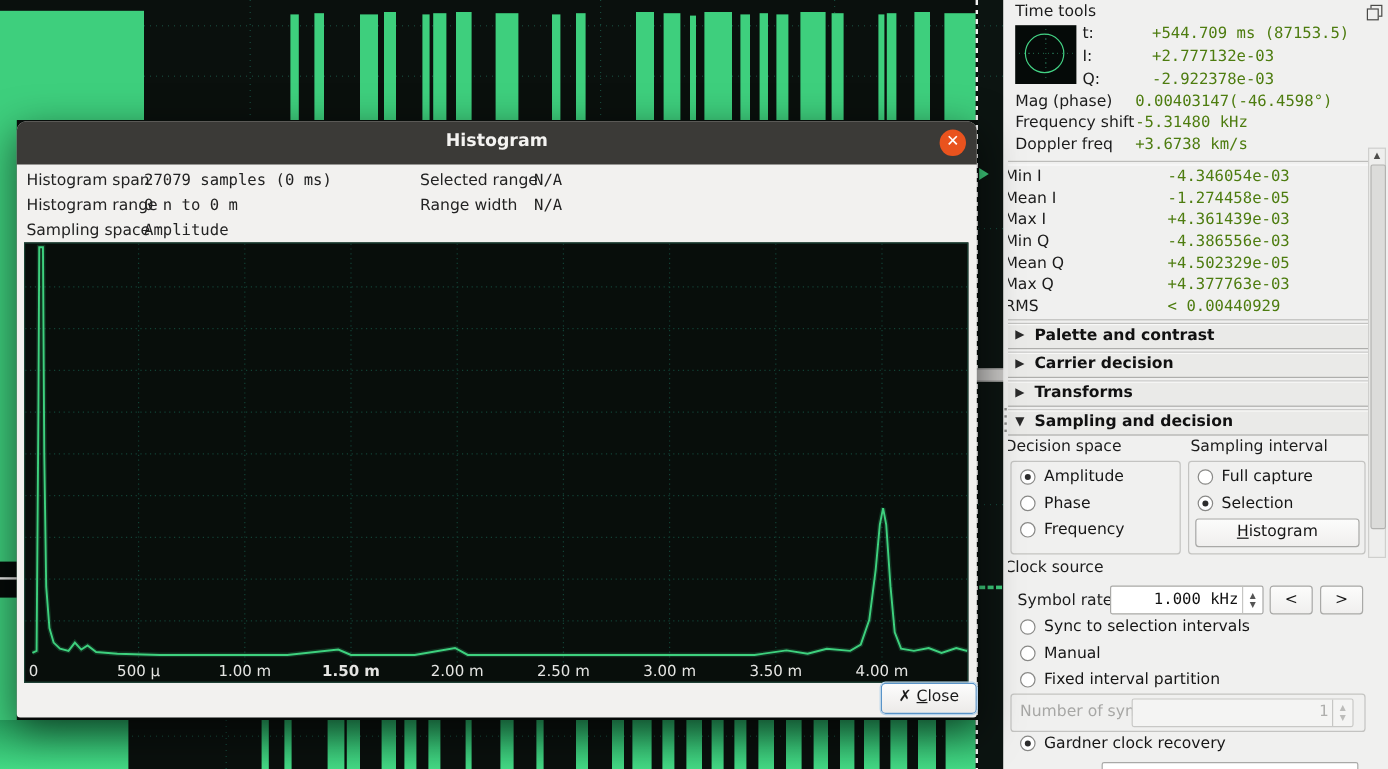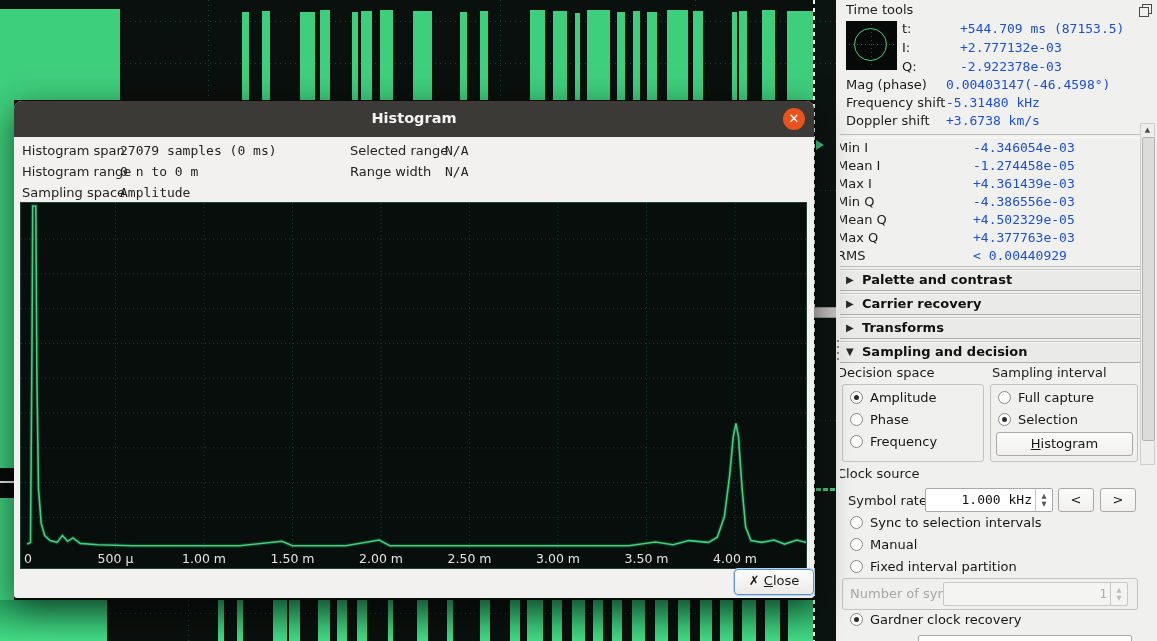--- a/index.html
+++ b/index.html
@@ -44,21 +44,21 @@
   .tick-label{position:absolute;bottom:2px;color:#e4e4e2;font-size:12.5px;transform:translateX(-50%);white-space:nowrap;}
   .tick-label.first{transform:none;}
   #close-btn{position:absolute;left:720px;top:468px;width:78px;height:24px;background:linear-gradient(#fdfdfd,#eceaE8);
      border:1px solid #5a94c8;outline:1px solid #b9d4ea;border-radius:4px;text-align:center;line-height:22px;cursor:pointer;}
   .mnemonic{display:inline-block;}
   .mnemonic::first-letter{text-decoration:underline;}
 
   
   #panel{position:absolute;left:840px;top:0;width:317px;height:641px;background:#f0f0ef;z-index:5;overflow:hidden;}
   .plabel{position:absolute;color:#1c1c1c;white-space:nowrap;}
-  .pvalue{position:absolute;color:#1d4ed8;white-space:nowrap;}
+  .pvalue{position:absolute;color:#4d7c0f;white-space:nowrap;}
   #constellation{position:absolute;left:6px;top:21px;width:51px;height:49px;background:#050a08;}
   #constellation .ring{position:absolute;left:8px;top:7px;width:33px;height:33px;border:1.5px solid #43d284;border-radius:50%;box-sizing:border-box;}
   #constellation .ch-v{position:absolute;left:25px;top:3px;bottom:3px;width:1px;background-image:repeating-linear-gradient(180deg,#1d5b42 0 1px,transparent 1px 4px);}
   #constellation .ch-h{position:absolute;top:23px;left:3px;right:3px;height:1px;background-image:repeating-linear-gradient(90deg,#1d5b42 0 1px,transparent 1px 4px);}
   #popout-icon{position:absolute;right:5px;top:4px;width:13px;height:13px;cursor:pointer;}
   #popout-icon .sq1{position:absolute;right:0;top:0;width:8px;height:8px;border:1px solid #4a4a48;background:#f0f0ef;}
   #popout-icon .sq2{position:absolute;left:0;bottom:0;width:8px;height:8px;border:1px solid #4a4a48;background:#f0f0ef;}
   .divider{position:absolute;left:0;height:2px;border-top:1px solid #bdbdbb;border-bottom:1px solid #fbfbfa;}
   #clip-row{position:absolute;left:0;top:120px;width:300px;height:13px;overflow:hidden;}
   .sec-header{position:absolute;left:0;width:300px;height:19px;background:#eaeae8;border-top:1px solid #f8f8f7;
@@ -216,21 +216,21 @@
           <line x1="0" y1="244.79999999999998" x2="785" y2="244.79999999999998" stroke="#124236" stroke-width="1" stroke-dasharray="1 3"></line>
           <line x1="0" y1="279.59999999999997" x2="785" y2="279.59999999999997" stroke="#124236" stroke-width="1" stroke-dasharray="1 3"></line>
           <line x1="0" y1="314.4" x2="785" y2="314.4" stroke="#124236" stroke-width="1" stroke-dasharray="1 3"></line>
           <path d="M6.0 341.1 L9.5 339.4 L11.0 141.0 L11.7 3.0 L14.8 3.0 L15.9 175.5 L17.5 285.9 L20.2 320.4 L23.7 332.5 L29.0 337.6 L36.1 339.4 L41.4 332.5 L46.7 338.3 L52.0 334.9 L59.1 340.4 L76.8 341.8 L112.2 342.8 L165.3 342.8 L218.4 342.8 L260.9 338.3 L271.5 342.8 L324.6 342.8 L358.2 337.0 L368.8 342.8 L448.5 342.8 L537.0 342.8 L607.8 342.8 L634.4 339.0 L652.0 341.8 L668.0 337.6 L687.5 339.4 L696.3 334.2 L703.4 313.5 L708.7 272.1 L712.2 234.1 L714.9 220.4 L717.5 234.1 L721.1 285.9 L724.6 323.9 L729.9 337.6 L740.6 339.4 L752.9 337.0 L763.6 341.1 L775.9 337.0 L784.8 339.4 L791.9 332.5" fill="none" stroke="#3ed17e" stroke-width="4" opacity="0.18"></path>
           <path d="M6.0 341.1 L9.5 339.4 L11.0 141.0 L11.7 3.0 L14.8 3.0 L15.9 175.5 L17.5 285.9 L20.2 320.4 L23.7 332.5 L29.0 337.6 L36.1 339.4 L41.4 332.5 L46.7 338.3 L52.0 334.9 L59.1 340.4 L76.8 341.8 L112.2 342.8 L165.3 342.8 L218.4 342.8 L260.9 338.3 L271.5 342.8 L324.6 342.8 L358.2 337.0 L368.8 342.8 L448.5 342.8 L537.0 342.8 L607.8 342.8 L634.4 339.0 L652.0 341.8 L668.0 337.6 L687.5 339.4 L696.3 334.2 L703.4 313.5 L708.7 272.1 L712.2 234.1 L714.9 220.4 L717.5 234.1 L721.1 285.9 L724.6 323.9 L729.9 337.6 L740.6 339.4 L752.9 337.0 L763.6 341.1 L775.9 337.0 L784.8 339.4 L791.9 332.5" fill="none" stroke="#3ed17e" stroke-width="1.6"></path>
         </svg>
       <div id="axis-labels">
           <div class="tick-label first" style="left: 3px;">0</div>
           <div class="tick-label" style="left: 94.5px;">500 µ</div>
           <div class="tick-label" style="left: 183px;">1.00 m</div>
-          <div class="tick-label" style="left: 271.5px;">1.50 m</div>
+          <div class="tick-label" style="left: 271.5px; font-weight: bold;">1.50 m</div>
           <div class="tick-label" style="left: 360px;">2.00 m</div>
           <div class="tick-label" style="left: 448.5px;">2.50 m</div>
           <div class="tick-label" style="left: 537px; text-align: center;">3.00 m</div>
           <div class="tick-label" style="left: 625.5px;">3.50 m</div>
           <div class="tick-label" style="left: 714px;">4.00 m</div>
         </div>
     </div>
 
     <div id="close-btn">
       <span>✗</span>
@@ -255,21 +255,21 @@
     <div class="pvalue mono" style="left:120px;top:21px">+544.709 ms (87153.5)</div>
     <div class="plabel" style="left:62px;top:40px">I:</div>
     <div class="pvalue mono" style="left:120px;top:40px">+2.777132e-03</div>
     <div class="plabel" style="left:62px;top:59px">Q:</div>
     <div class="pvalue mono" style="left:120px;top:59px">-2.922378e-03</div>
 
     <div class="plabel" style="left:6px;top:77px">Mag (phase)</div>
     <div class="pvalue mono" style="left:106px;top:77px">0.00403147(-46.4598°)</div>
     <div class="plabel" style="left:6px;top:95px">Frequency shift</div>
     <div class="pvalue mono" style="left:106px;top:95px">-5.31480 kHz</div>
-    <div class="plabel" style="left:6px;top:113px">Doppler shift</div>
+    <div class="plabel" style="left:6px;top:113px">Doppler freq</div>
     <div class="pvalue mono" style="left:106px;top:113px">+3.6738 km/s</div>
 
     <div class="divider" style="top:134px;width:300px"></div>
 
     <div class="plabel" style="left:-3px;top:140px">Min I</div>
     <div class="pvalue mono" style="left:133px;top:140px">-4.346054e-03</div>
     <div class="plabel" style="left:-3px;top:158px">Mean I</div>
     <div class="pvalue mono" style="left:133px;top:158px">-1.274458e-05</div>
     <div class="plabel" style="left:-3px;top:176px">Max I</div>
     <div class="pvalue mono" style="left:133px;top:176px">+4.361439e-03</div>
@@ -282,21 +282,21 @@
     <div class="plabel" style="left:-3px;top:248px">RMS</div>
     <div class="pvalue mono" style="left:133px;top:248px">&lt; 0.00440929</div>
     <div class="divider" style="top:266px;width:300px"></div>
 
     <div class="sec-header" style="top:270px">
       <span class="sec-arrow">▶</span>
       <span class="sec-label">Palette and contrast</span>
     </div>
     <div class="sec-header" style="top:294px">
       <span class="sec-arrow">▶</span>
-      <span class="sec-label">Carrier recovery</span>
+      <span class="sec-label">Carrier decision</span>
     </div>
     <div class="sec-header" style="top:318px">
       <span class="sec-arrow">▶</span>
       <span class="sec-label">Transforms</span>
     </div>
     <div class="sec-header" style="top:342px">
       <span class="sec-arrow">▼</span>
       <span class="sec-label">Sampling and decision</span>
     </div>
 

